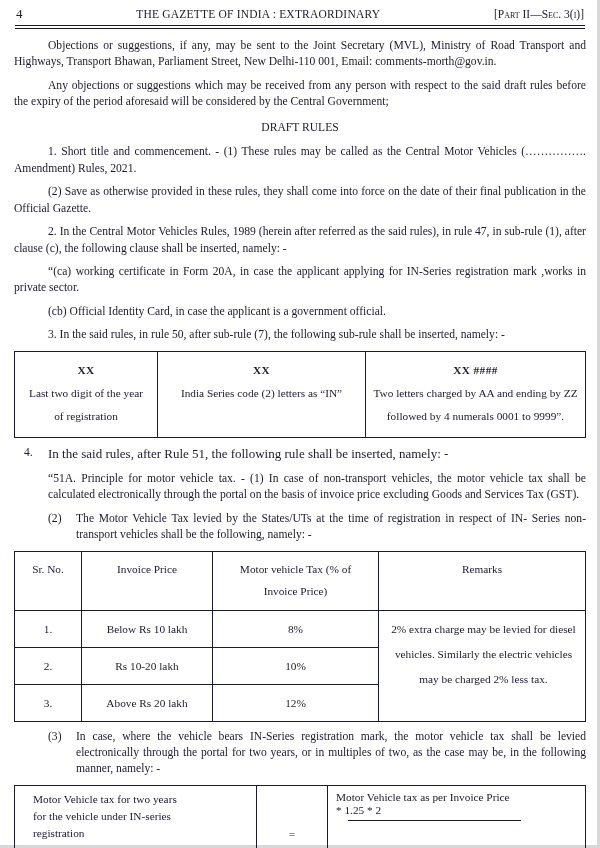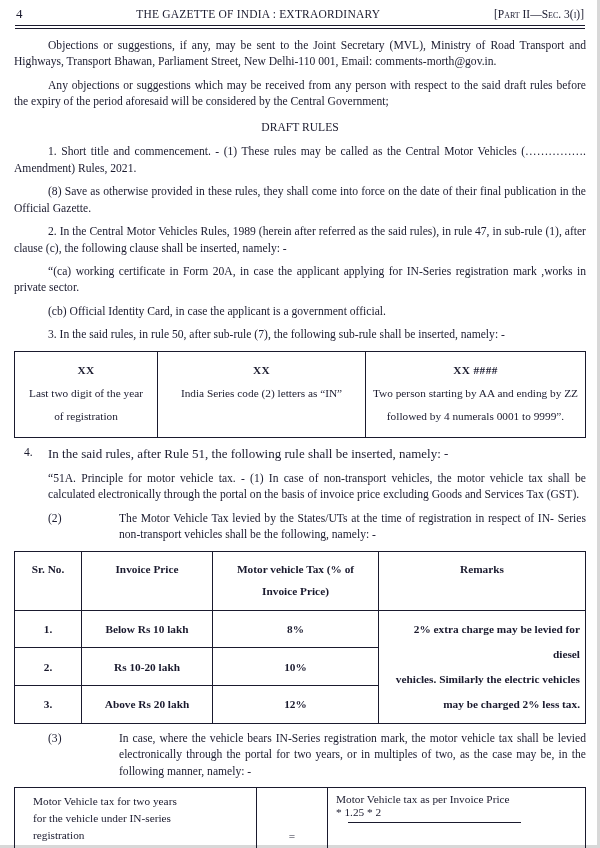--- a/index.html
+++ b/index.html
@@ -91,21 +91,20 @@
   .sub-hang .marker {
     flex: 0 0 28px;
     font-size: 11.6px;
     line-height: 1.42;
   }
   .sub-hang .htext {
     flex: 1 1 auto;
     font-size: 11.6px;
     line-height: 1.42;
     text-align: justify;
-    margin-left: 43px;
   }
 
   
   table {
     border-collapse: collapse;
     width: 100%;
     font-size: 11.3px;
     color: #1a1a2e;
   }
   .tbl-wrap { margin: 6px 0 7px 0; }
@@ -122,36 +121,36 @@
     font-weight: bold;
     display: block;
     letter-spacing: .4px;
   }
   .series-table .desc { display: block; }
 
   
   .tax-table td, .tax-table th {
     border: 1px solid #1a1a2e;
     padding: 6px 5px;
-    font-weight: bold;
+    font-weight: normal;
   }
   .tax-table thead td {
     text-align: center;
     vertical-align: top;
     height: 46px;
     line-height: 2.0;
   }
   .tax-table tbody td {
     text-align: center;
     height: 24px;
   }
   .tax-table td.col-sr    { width: 56px; }
   .tax-table td.col-price { width: 120px; }
   .tax-table td.col-tax   { width: 155px; }
-  .tax-table td.col-rem   { text-align: right; padding-left: 8px; vertical-align: top; }
+  .tax-table td.col-rem   { text-align: center; padding-left: 8px; vertical-align: top; }
   .tax-table td.col-rem .rline {
     display: block;
     line-height: 2.22;
   }
 
   
   .formula-table td {
     border: 1px solid #1a1a2e;
     padding: 5px 18px;
     vertical-align: top;
@@ -191,21 +190,21 @@
     <div class="header-rule"></div>
 
     <p class="indent">Objections or suggestions, if any, may be sent to the Joint Secretary (MVL), Ministry of Road Transport and Highways, Transport Bhawan, Parliament Street, New Delhi-110 001, Email: comments-morth@gov.in.</p>
 
     <p class="indent">Any objections or suggestions which may be received from any person with respect to the said draft rules before the expiry of the period aforesaid will be considered by the Central Government;</p>
 
     <p class="centered">DRAFT RULES</p>
 
     <p class="indent">1.  Short title and commencement. - (1)     These rules may be called as the Central Motor Vehicles (……………. Amendment) Rules, 2021.</p>
 
-    <p class="indent">(8)  Save as otherwise provided in these rules, they shall come into force on the date of their final publication in the Official Gazette.</p>
+    <p class="indent">(2)  Save as otherwise provided in these rules, they shall come into force on the date of their final publication in the Official Gazette.</p>
 
     <p class="indent">2.  In the Central Motor Vehicles Rules, 1989 (herein after referred as the said rules), in rule 47, in sub-rule (1), after clause (c), the following clause shall be inserted, namely: -</p>
 
     <p class="indent">“(ca) working certificate in Form 20A, in case the applicant applying for IN-Series registration mark ,works in private sector.</p>
 
     <p class="indent">(cb) Official Identity Card, in case the applicant is a government official.</p>
 
     <p class="indent">3.  In the said rules, in rule 50, after sub-rule (7), the following sub-rule shall be inserted, namely: -</p>
 
     <div class="tbl-wrap">
@@ -217,21 +216,21 @@
               <span class="desc">Last two digit of the year</span>
               <span class="desc">of registration</span>
             </td>
             <td style="width:195px">
               <span class="code">XX</span>
               <span class="desc">India Series code (2) letters as “IN”</span>
               <span class="desc"></span>
             </td>
             <td>
               <span class="code">XX ####</span>
-              <span class="desc">Two person starting by AA and ending by ZZ</span>
+              <span class="desc">Two letters charged by AA and ending by ZZ</span>
               <span class="desc">followed by 4 numerals 0001 to 9999”.</span>
             </td>
           </tr>
         </tbody>
       </table>
     </div>
 
     <div class="hang">
       <span class="marker">4.</span>
       <span class="htext">In the said rules, after Rule 51, the following rule shall be inserted, namely: -</span>

